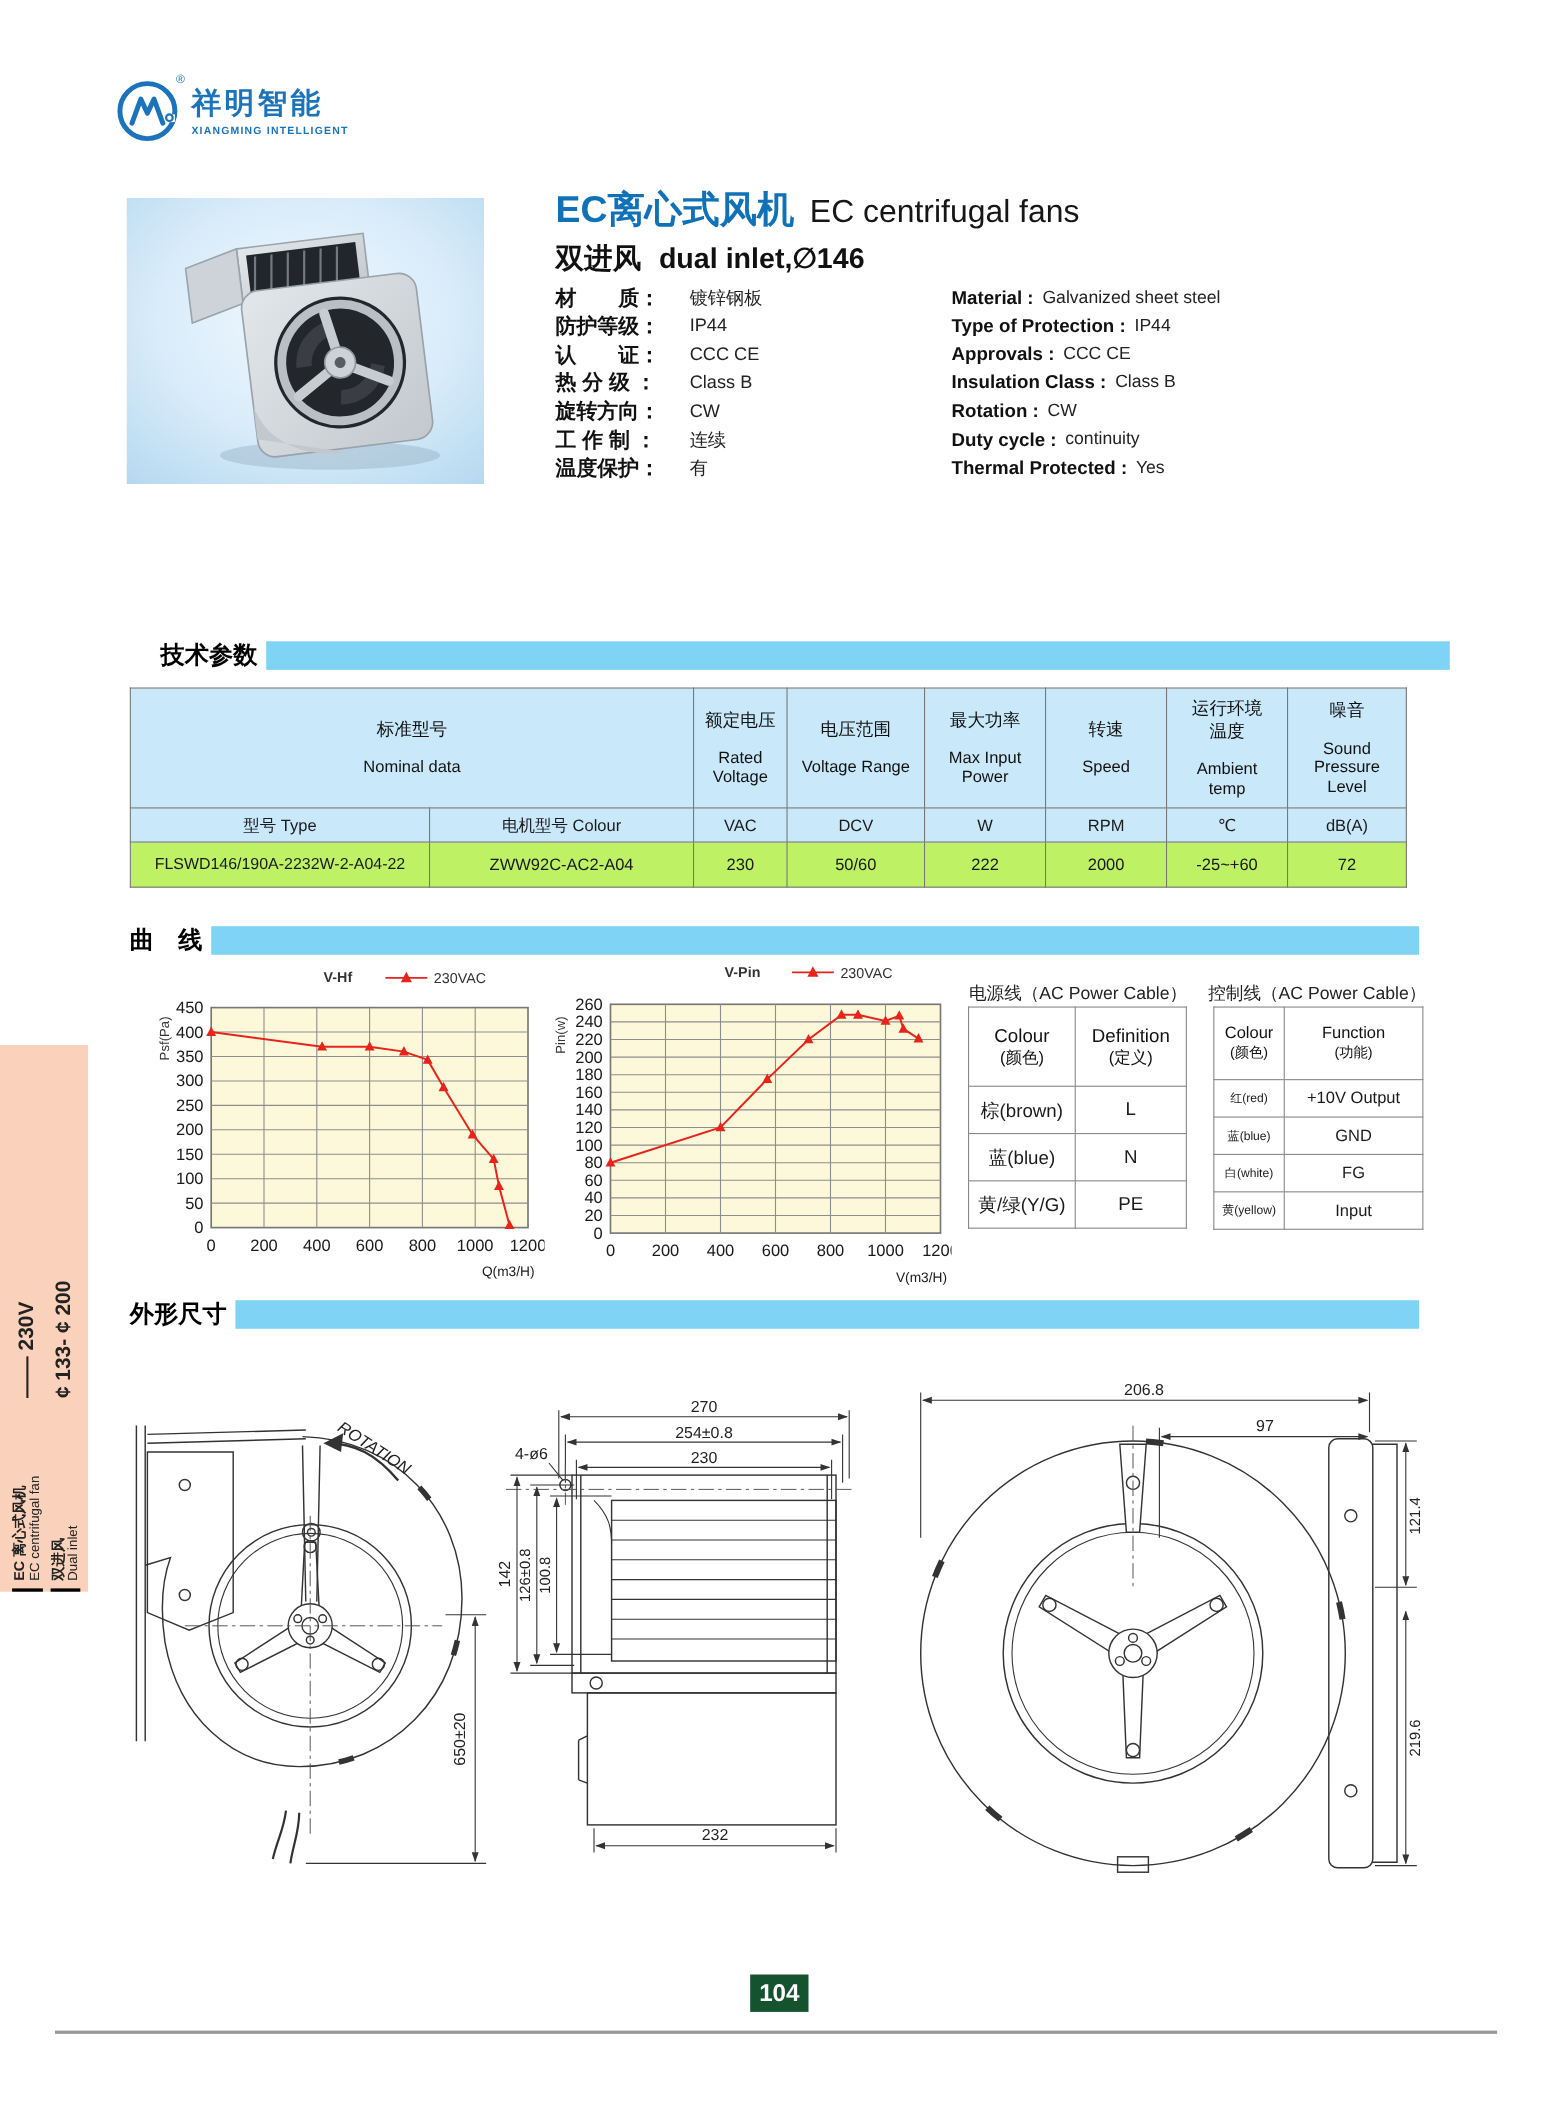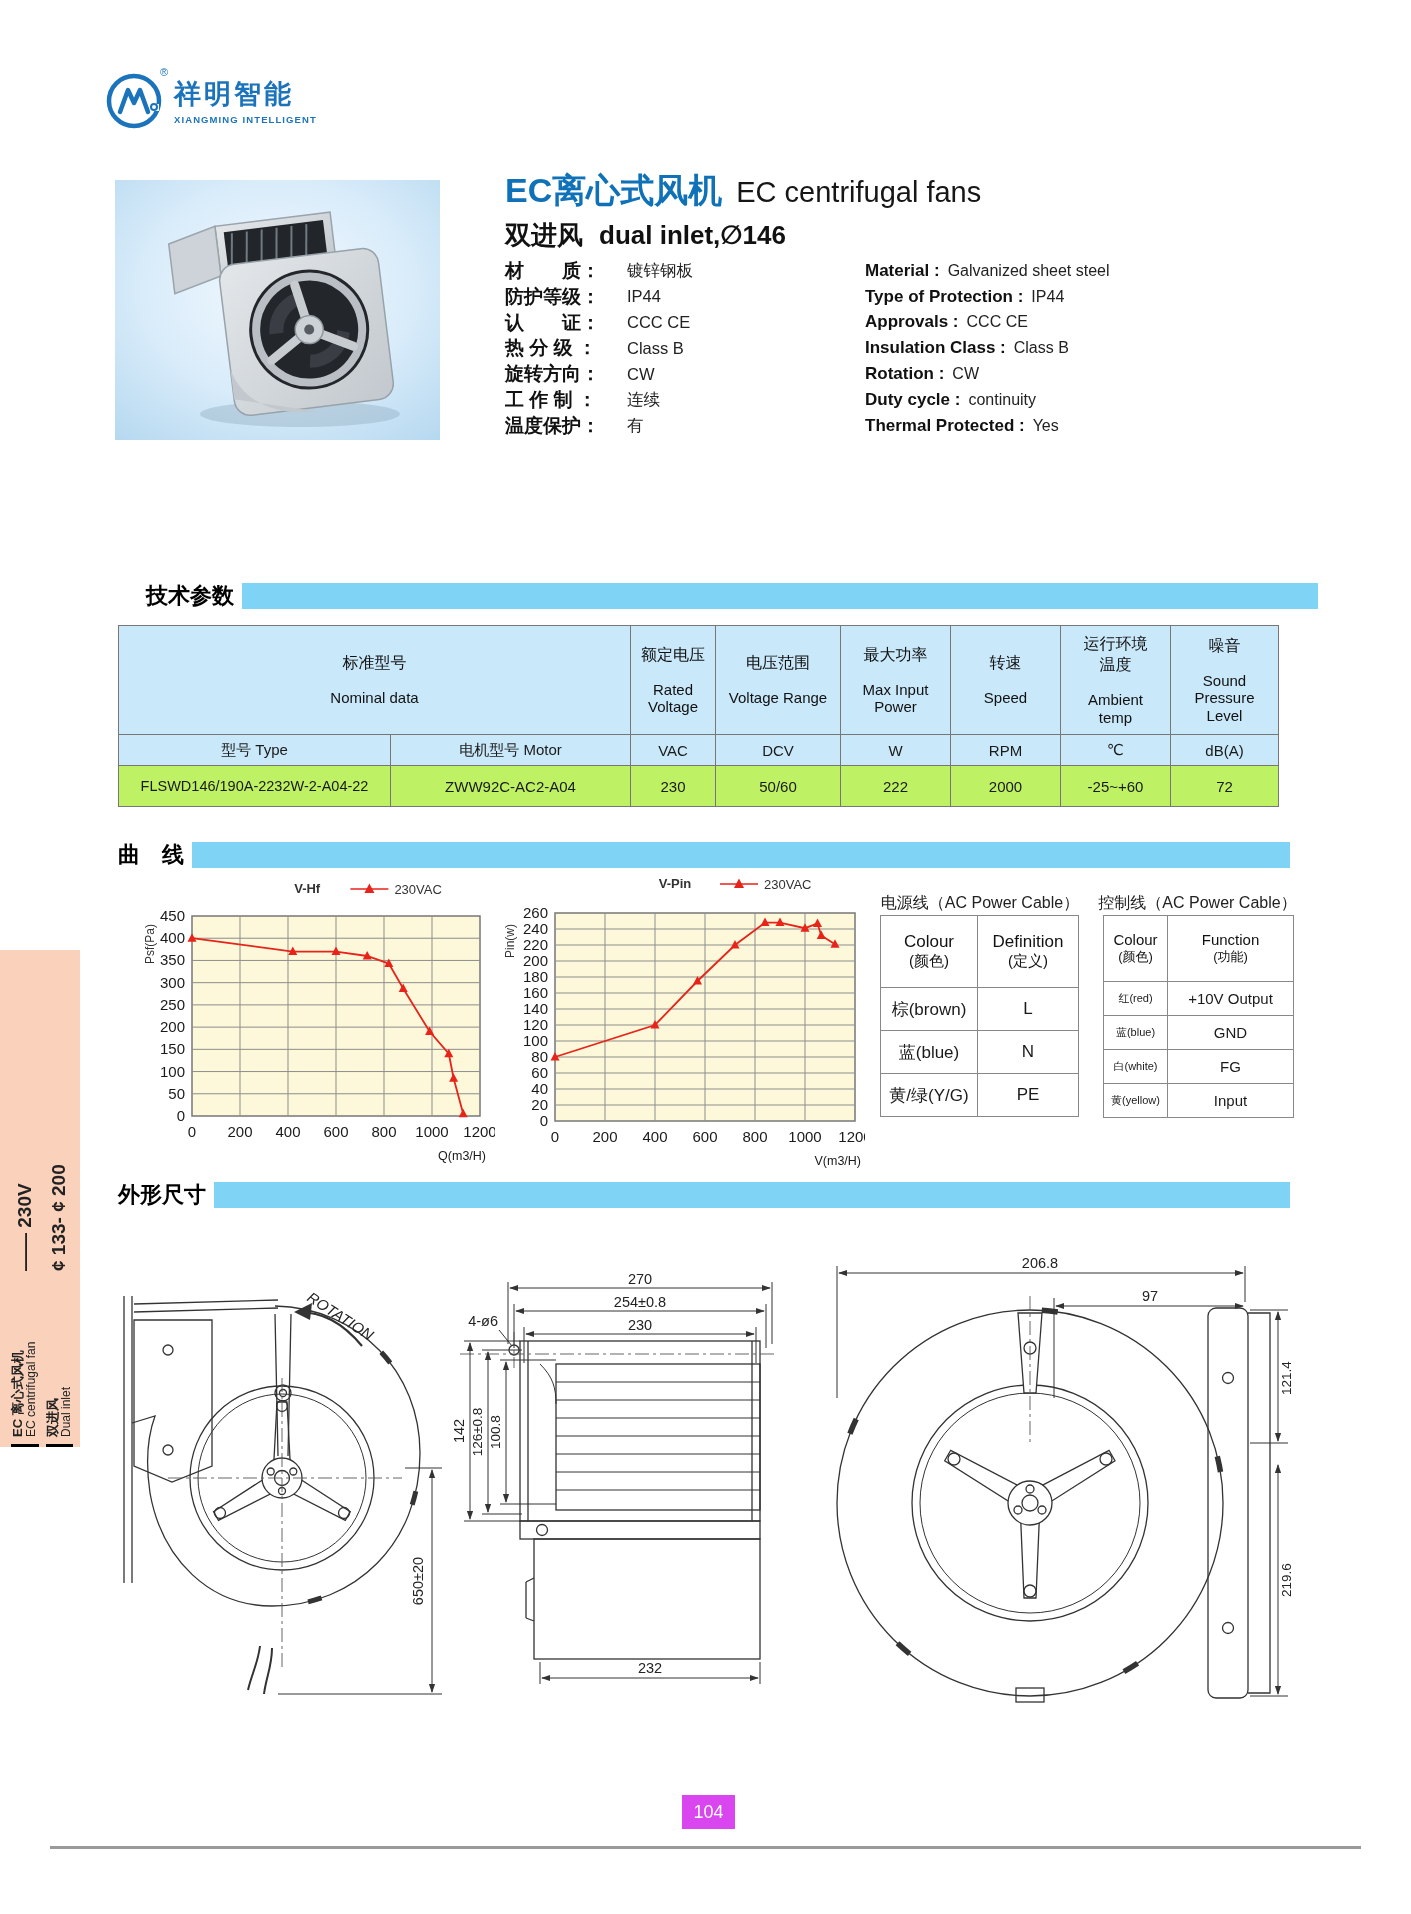--- a/index.html
+++ b/index.html
@@ -71,21 +71,21 @@
   
   .side-bg{left:0;top:950px;width:80px;height:497px;background:#fad1ba;}
   .side-rot{left:4px;top:1447px;width:497px;height:76px;transform:rotate(-90deg);transform-origin:0 0;display:flex;flex-direction:column;justify-content:center;gap:7px;}
   .srow{display:flex;align-items:center;}
   .sstack{border-left:3.5px solid #000;padding-left:7px;width:152px;line-height:1.1;}
   .s-cn{font-size:13px;font-weight:bold;color:#222;}
   .s-en{font-size:12px;color:#222;}
   .s-big{font-size:19px;font-weight:bold;color:#222;margin-left:14px;white-space:nowrap;}
 
   
-  .pagebox{left:682px;top:1795px;width:53px;height:34px;background:#d946ef;color:#fff;font-size:18px;display:flex;align-items:center;justify-content:center;}
+  .pagebox{left:682px;top:1795px;width:53px;height:34px;background:#14532d;color:#fff;font-size:22px;display:flex;align-items:center;justify-content:center;font-weight:bold;}
   .footline{left:50px;top:1846px;width:1311px;height:3px;background:#9a9a9a;}
 
   svg text{font-family:"Liberation Sans","DejaVu Sans",sans-serif;}
 </style>
 </head>
 <body>
 
 <div class="page">
 
   <div class="abs logo">
@@ -262,21 +262,21 @@
             </td>
         <td>
               <div class="hcell">
                 <div class="hcn">噪音</div>
                 <div class="hen" style="max-width:80px">Sound Pressure Level</div>
               </div>
             </td>
       </tr>
       <tr class="sub">
         <td>型号 Type</td>
-        <td>电机型号 Motor</td>
+        <td>电机型号 Colour</td>
         <td>VAC</td>
         <td>DCV</td>
         <td>W</td>
         <td>RPM</td>
         <td>℃</td>
         <td>dB(A)</td>
       </tr>
       <tr class="dat">
         <td style="font-size:14.5px">FLSWD146/190A-2232W-2-A04-22</td>
         <td>ZWW92C-AC2-A04</td>

